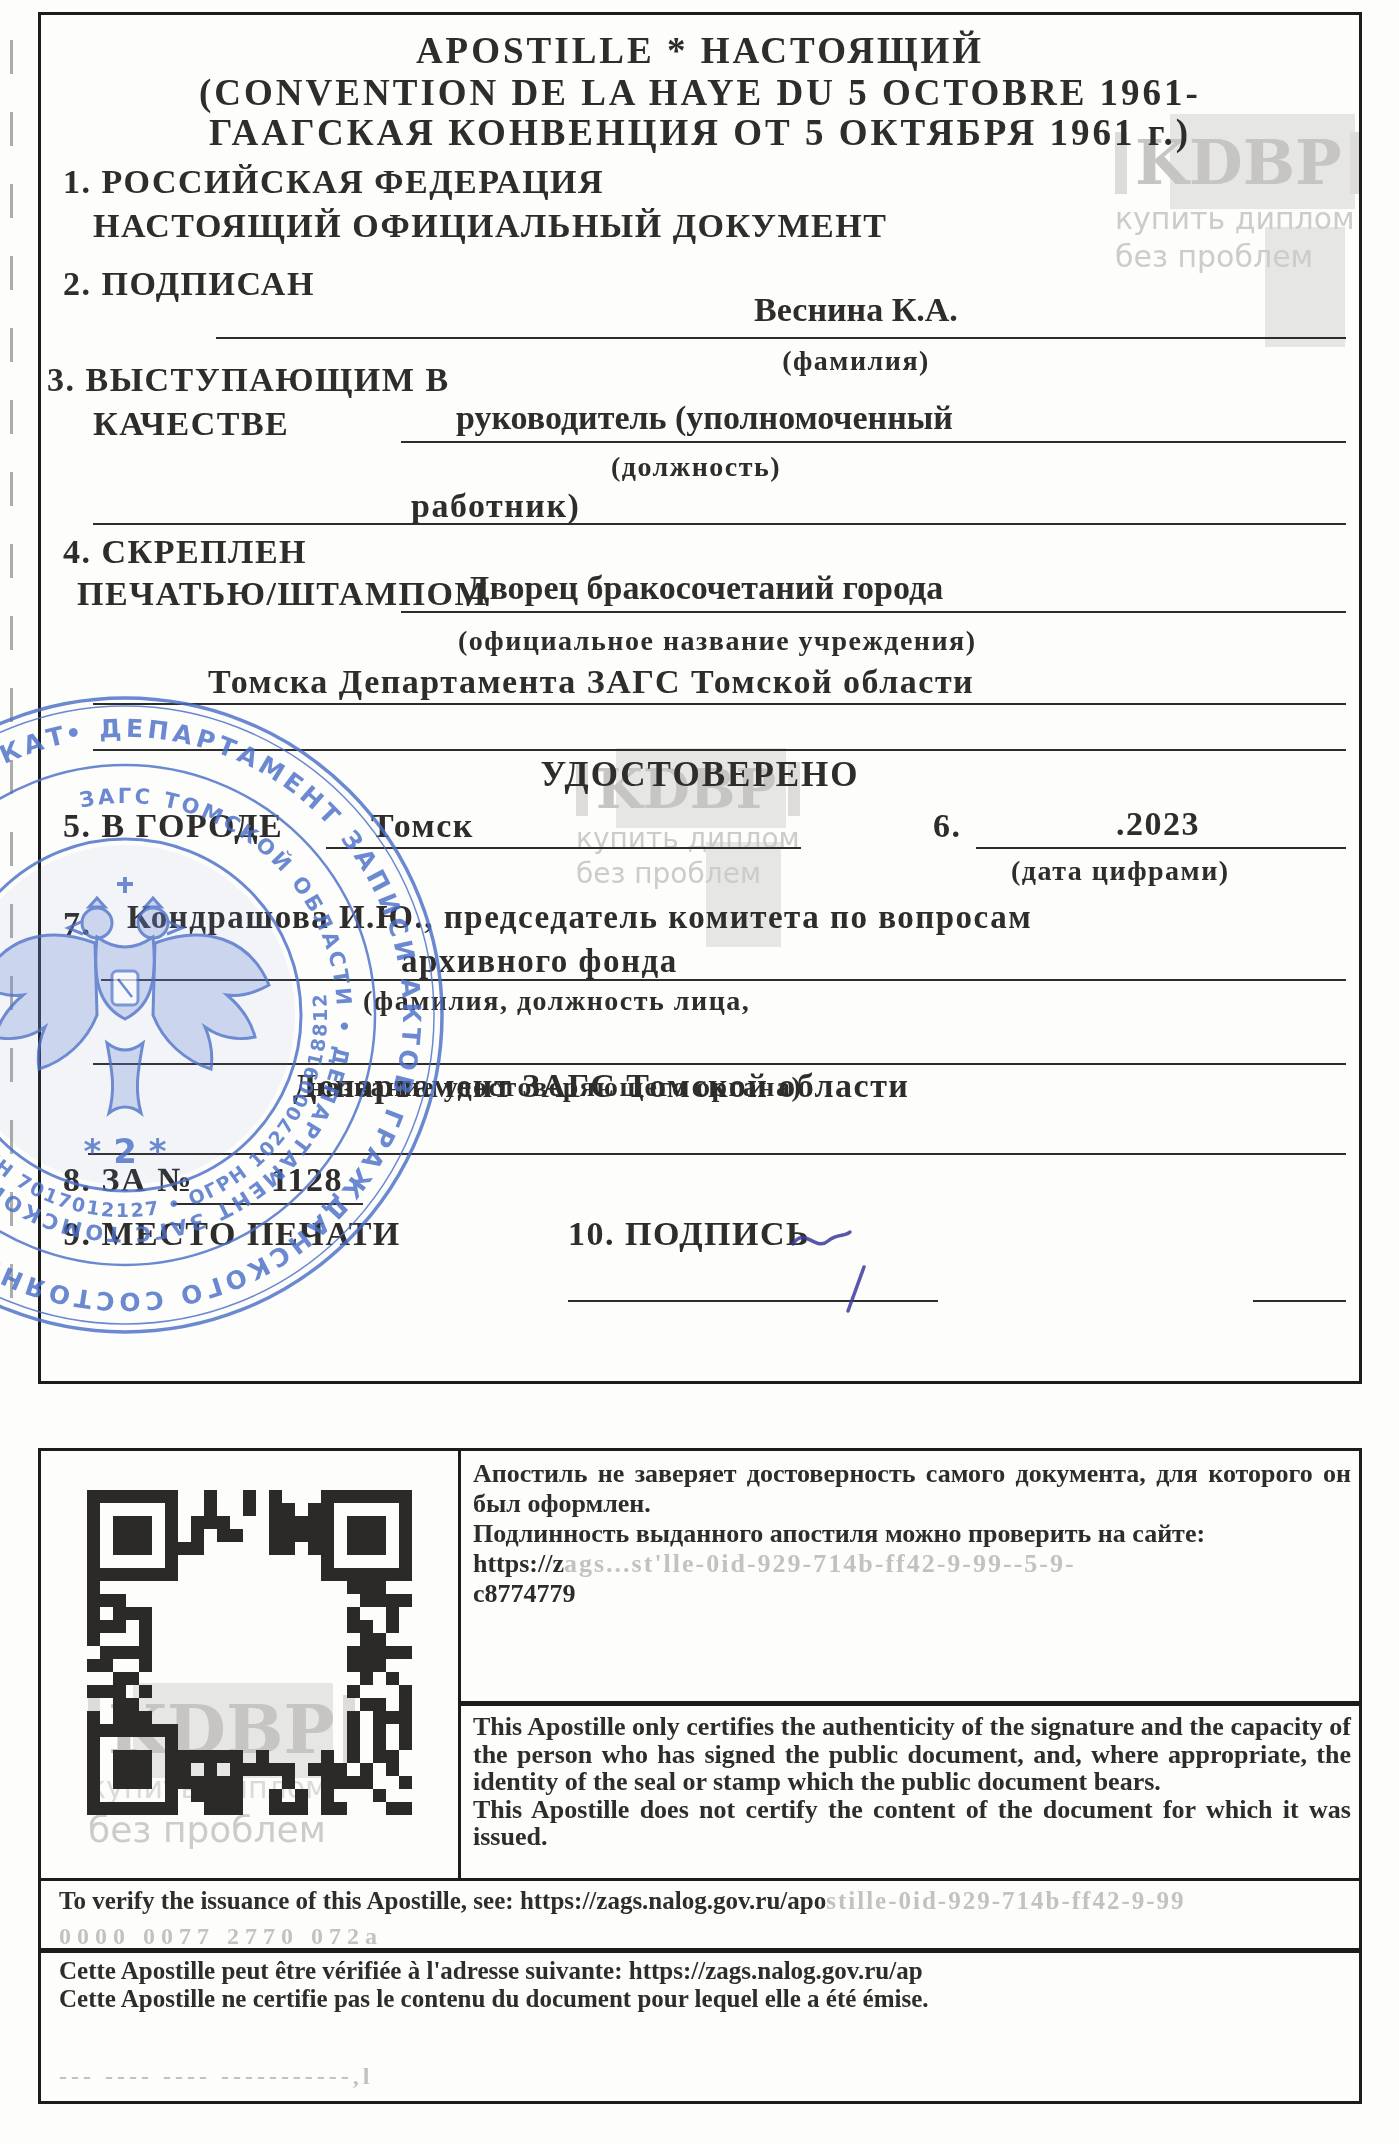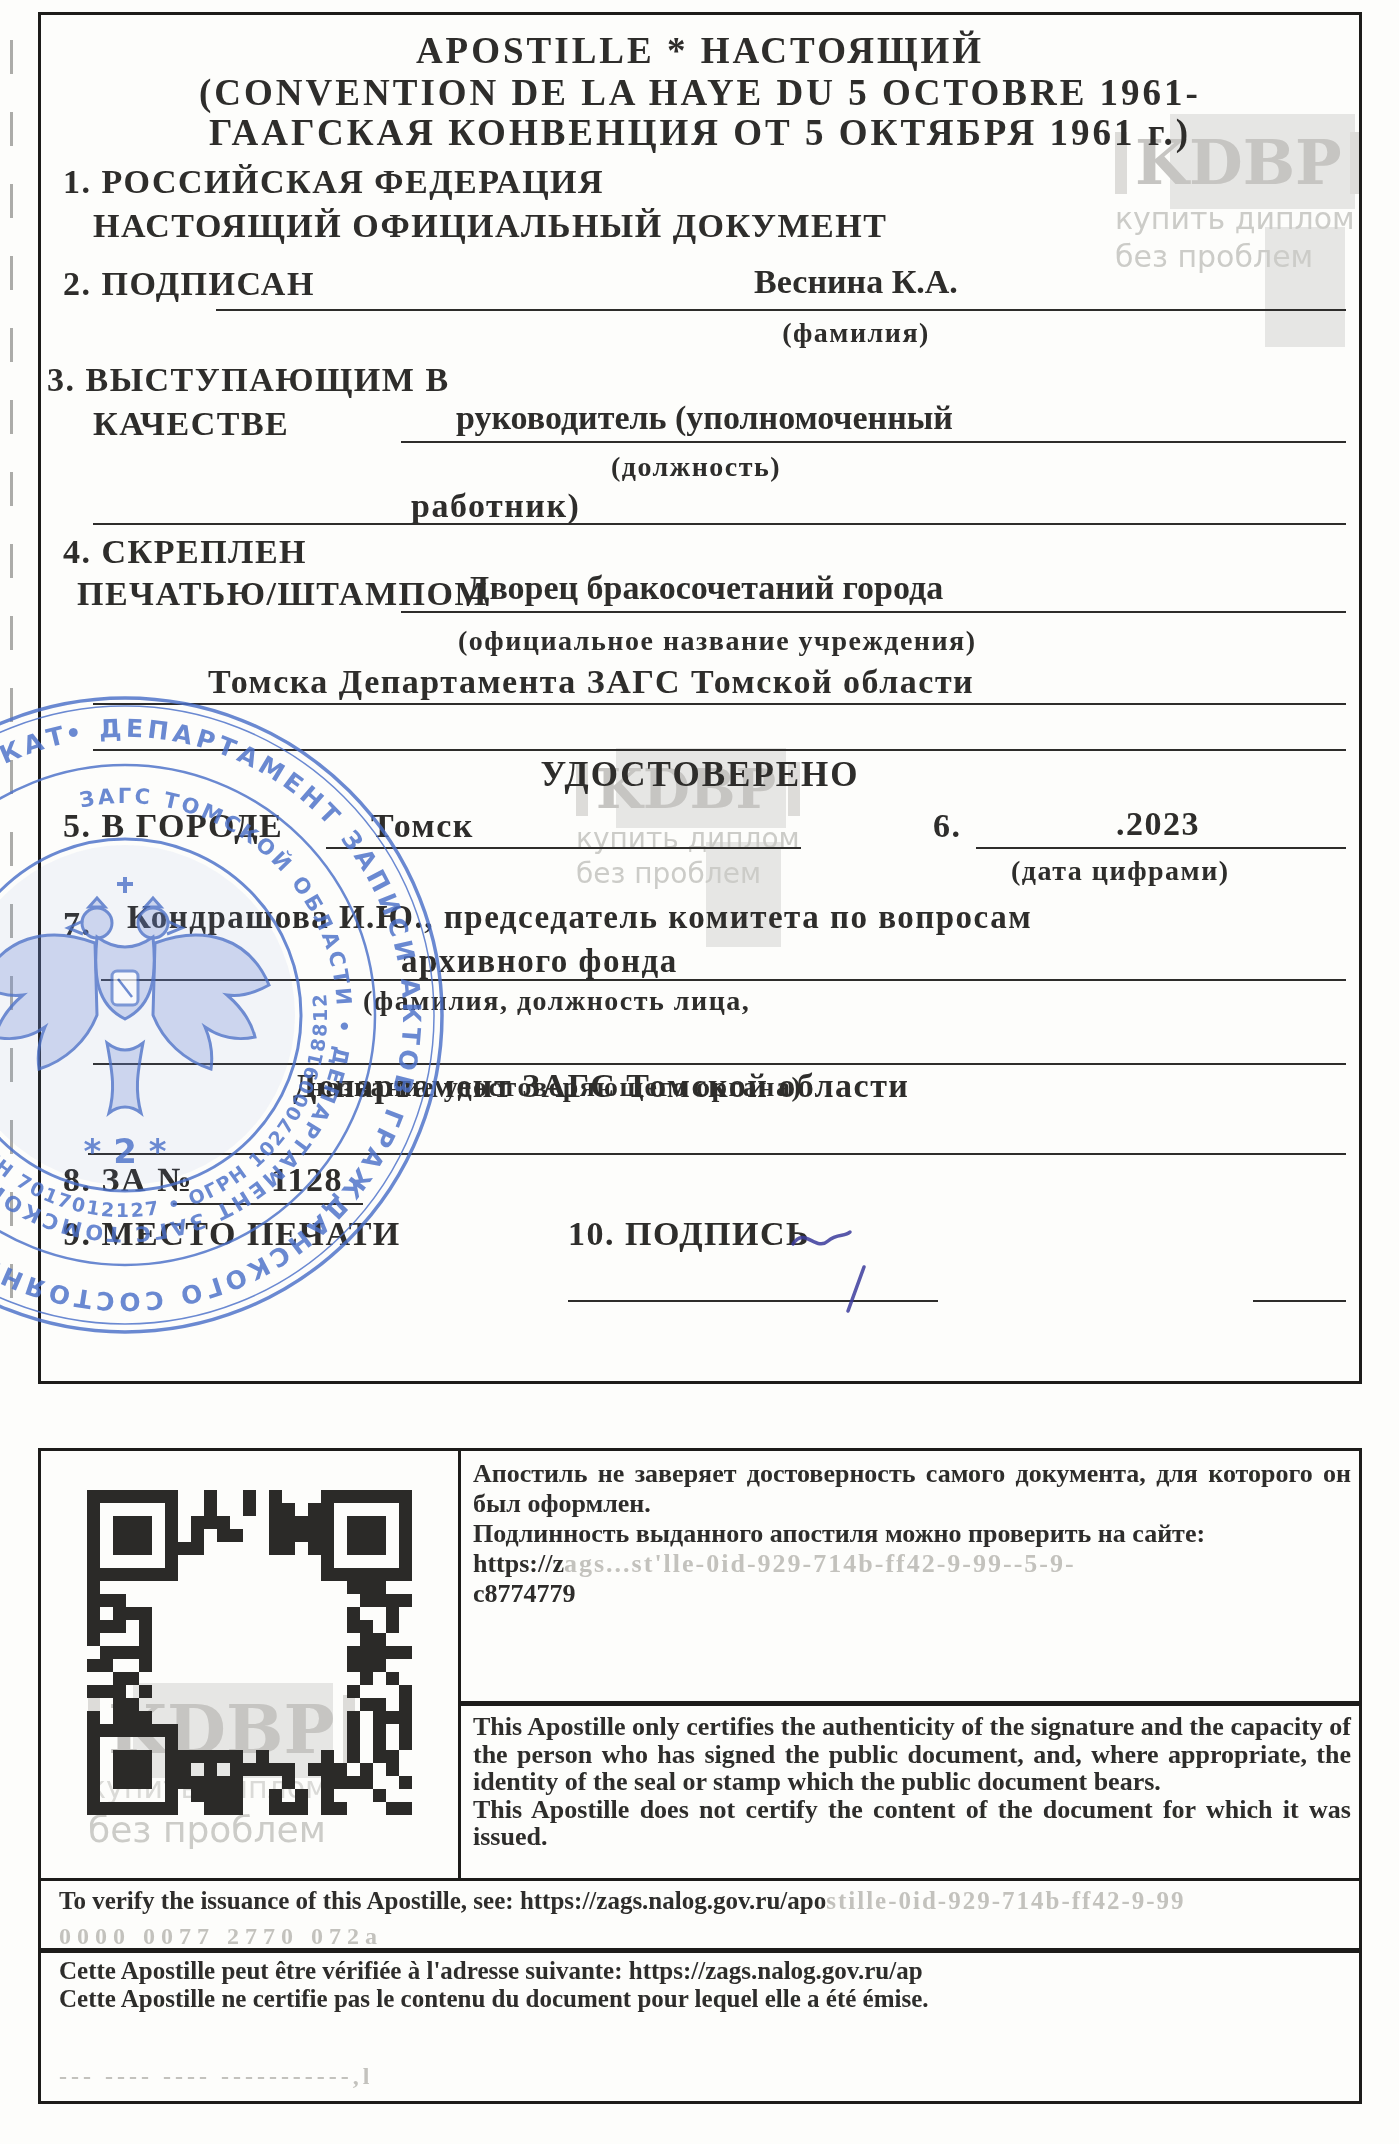--- a/index.html
+++ b/index.html
@@ -10,21 +10,21 @@
   }
   .box{position:absolute;border:3px solid #1d1c1a;z-index:2;}
   #main-box{left:38px;top:12px;width:1318px;height:1366px;}
   #info-box{left:38px;top:1448px;width:1318px;height:650px;}
   .t{position:absolute;font-weight:bold;white-space:nowrap;letter-spacing:1.5px;z-index:2;}
   .title{left:0;width:100%;text-align:center;font-size:37px;letter-spacing:3px;}
   .lbl{font-size:34px;}
   .val{font-size:34px;}
   .cap{font-size:28px;}
   .ul{position:absolute;border-bottom:2.5px solid #2e2d2b;z-index:2;font-weight:bold;}
-  .center{text-align:center;}
+  .center{text-align:center;margin-top:28px;}
   
   .cell{position:absolute;z-index:2;}
   .para{margin:0;font-size:26px;line-height:30px;text-align:justify;font-weight:bold;}
   .para-en{margin:0;font-size:26px;line-height:27.5px;text-align:justify;font-weight:bold;}
   .para-fr{margin:0;font-size:25px;line-height:28px;text-align:left;font-weight:bold;}
   .faint{color:#c3c2bd;letter-spacing:2px;}
   .hline{position:absolute;left:0;width:100%;border-top:4px solid #1d1c1a;z-index:2;}
   .vline{position:absolute;border-left:3px solid #1d1c1a;z-index:2;}
   
   .wm{position:absolute;z-index:1;pointer-events:none;}

